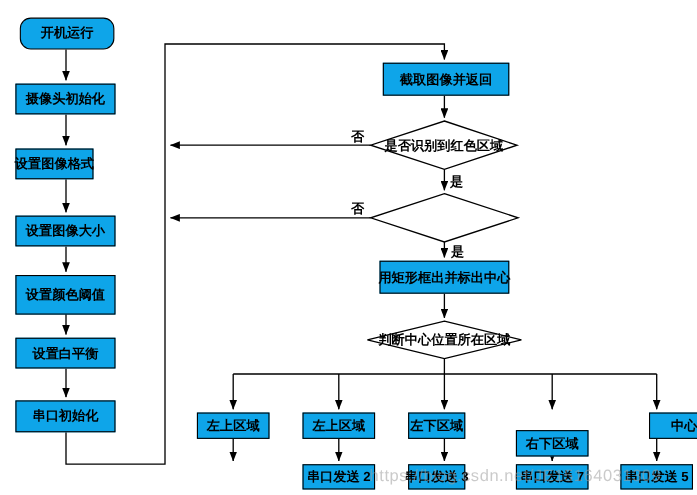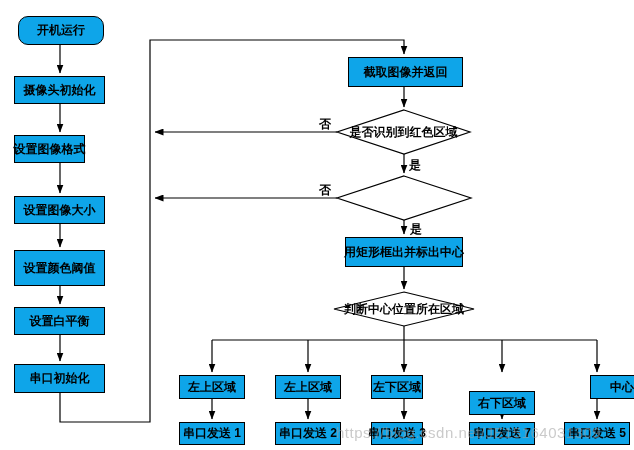--- a/index.html
+++ b/index.html
@@ -93,21 +93,20 @@
   <div class="branch" style="left:409px;top:157px">是</div>
   <div class="branch" style="left:319px;top:182px">否</div>
   <div class="branch" style="left:410px;top:221px">是</div>
 
   <div class="node" style="left:179px;top:375px;width:66px;height:24px">左上区域</div>
   <div class="node" style="left:275px;top:375px;width:66px;height:24px">左上区域</div>
   <div class="node" style="left:371px;top:375px;width:52px;height:24px">左下区域</div>
   <div class="node" style="left:469px;top:391px;width:66px;height:24px">右下区域</div>
   <div class="node" style="left:590px;top:375px;width:88px;height:24px">中心区域</div>
 
-  <div class="node" style="left:179px;top:422px;width:66px;height:23px">串口发送 1</div>
   <div class="node" style="left:275px;top:422px;width:66px;height:23px">串口发送 2</div>
   <div class="node" style="left:371px;top:422px;width:52px;height:23px">串口发送 3</div>
   <div class="node" style="left:469px;top:422px;width:66px;height:23px">串口发送 7</div>
   <div class="node" style="left:564px;top:422px;width:66px;height:23px">串口发送 5</div>
 
   <div id="watermark">https://blog.csdn.net/JE15164031309</div>
 
 </div>
 
 </body></html>

